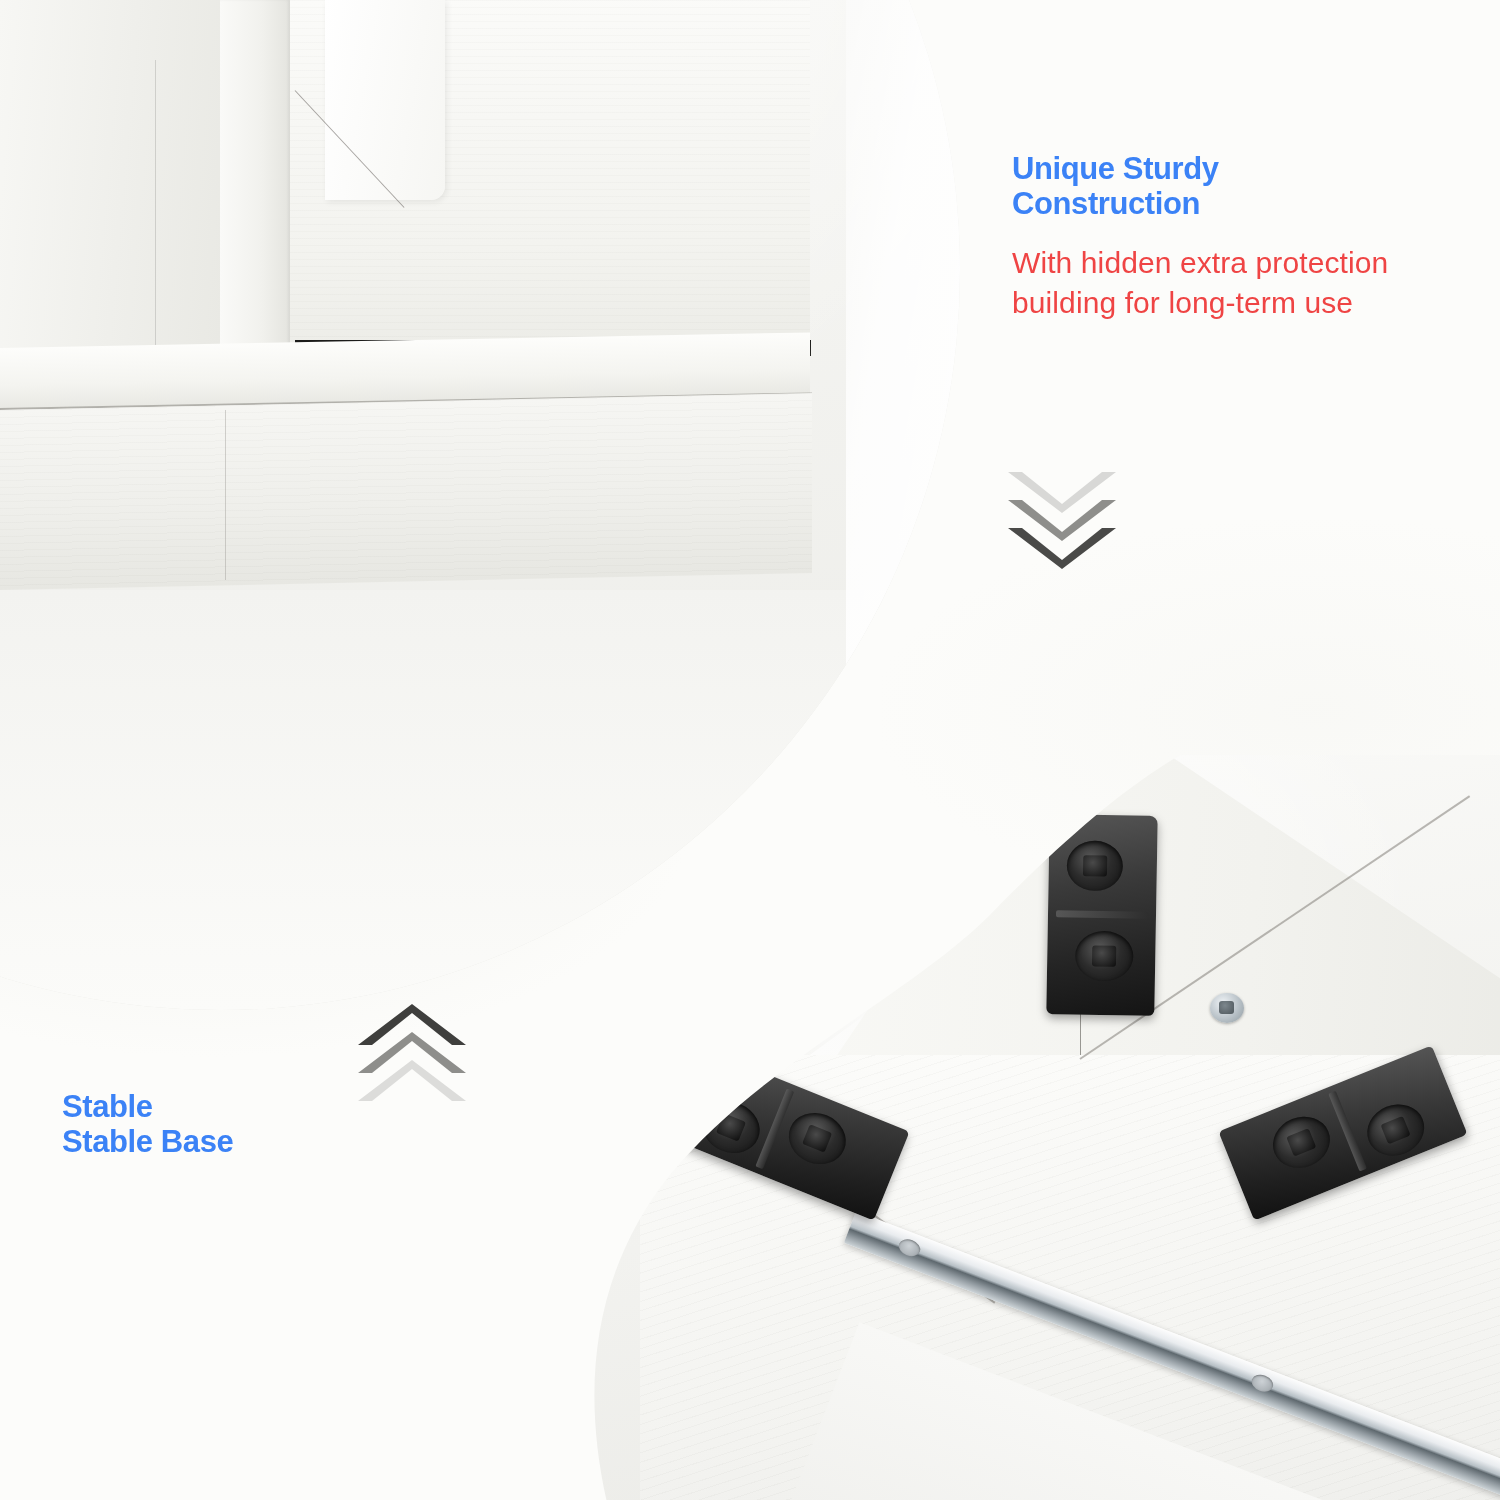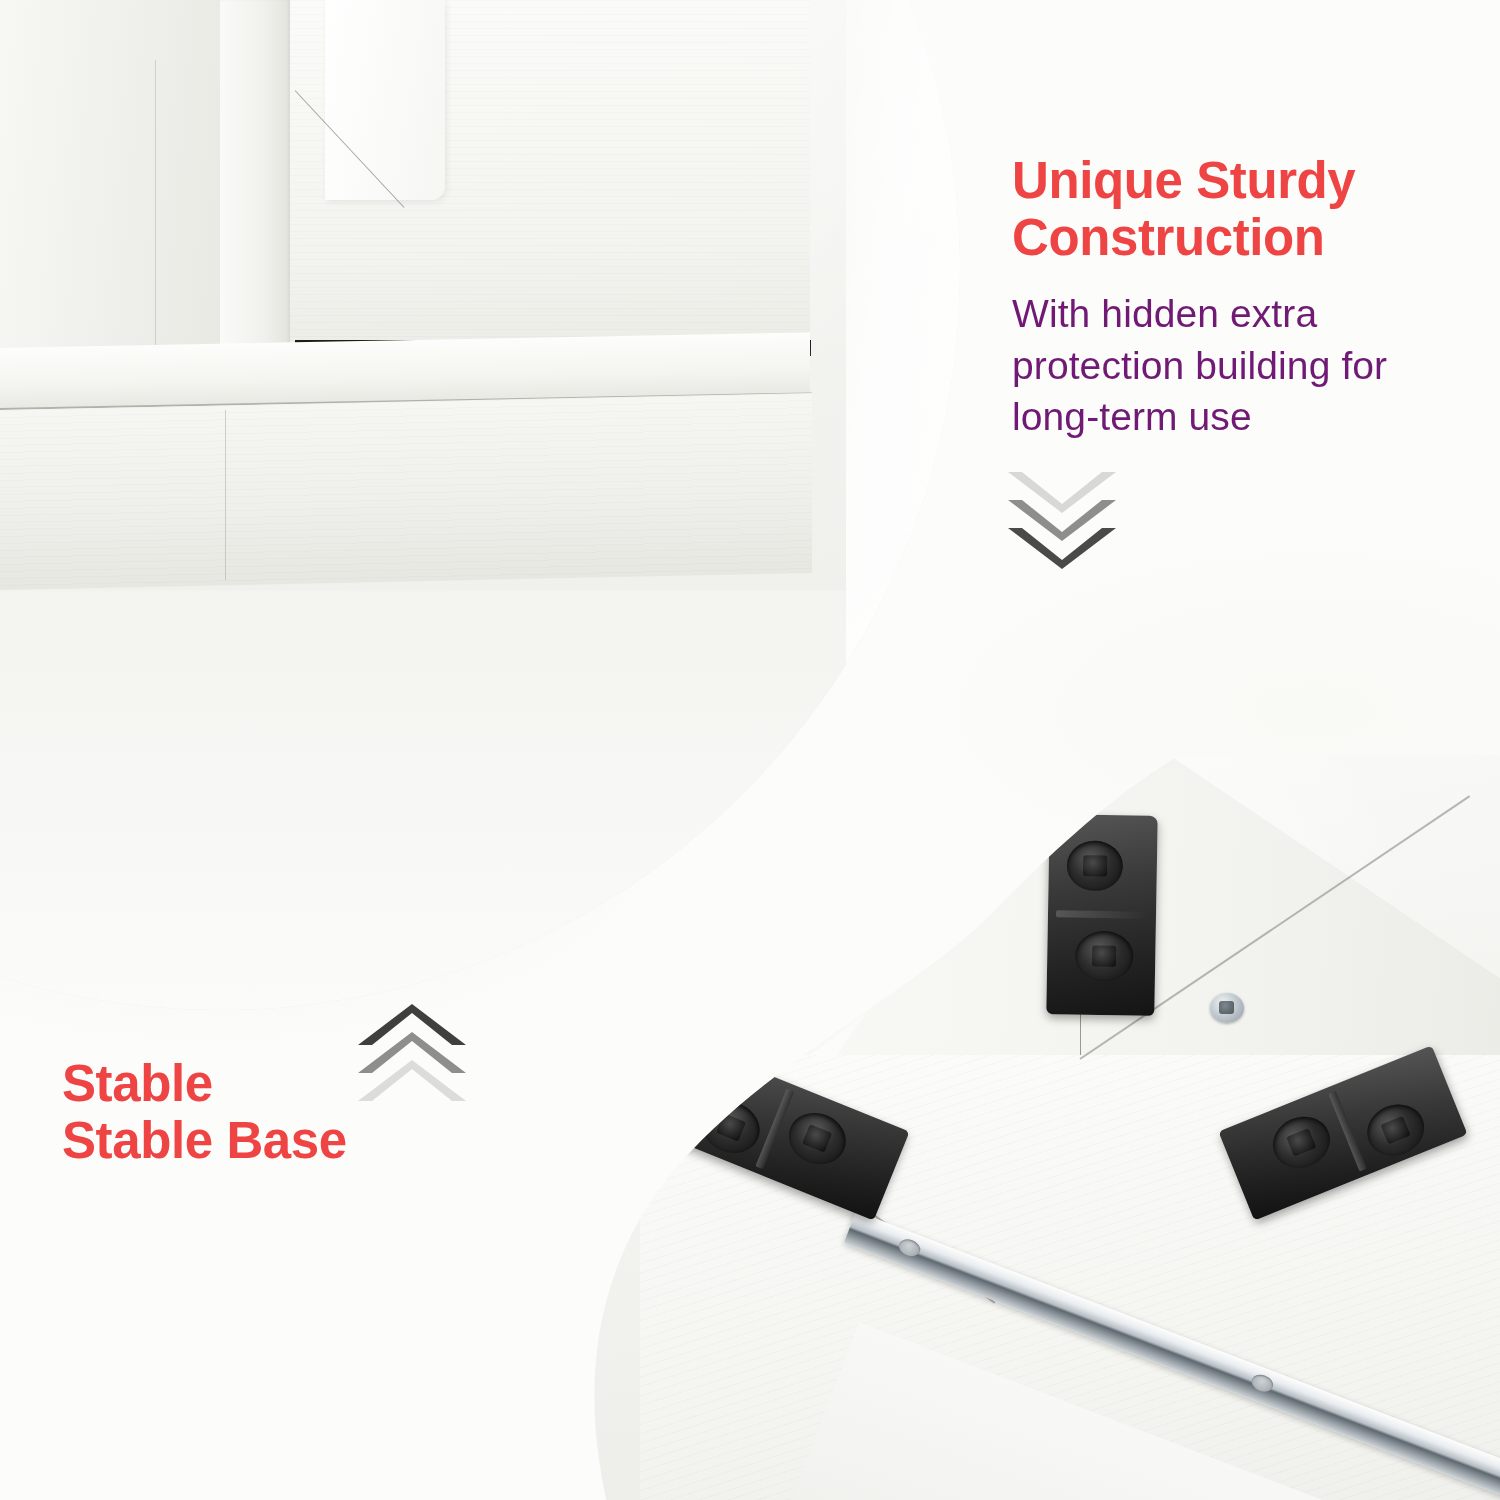--- a/index.html
+++ b/index.html
@@ -281,35 +281,35 @@
     background:linear-gradient(195deg,#555 0%,#383838 38%,#202020 75%,#121212 100%);
   }
   .bracket.right .cup.c1 { left:44px; top:16px; width:58px; height:50px; }
   .bracket.right .cup.c2 { left:136px; top:40px; width:58px; height:50px; }
   .bracket.right .ridge  { left:116px; top:6px; width:8px; height:84px; }
 
   
   .textblock { position:absolute; }
 
   .tb-top-right { left:1012px; top:152px; width:452px; }
-  .tb-bottom-left { left:62px; top:1055px; width:470px; }
+  .tb-bottom-left { left:62px; top:1090px; width:470px; }
 
   .headline {
-    font-size:51px;
+    font-size:31px;
     font-weight:bold;
     line-height:1.12;
-    color:#ef4444;
+    color:#3b82f6;
     letter-spacing:-0.4px;
   }
   .subtext {
     margin-top:22px;
-    font-size:39px;
+    font-size:30px;
     font-weight:400;
     line-height:1.32;
-    color:#701a75;
+    color:#ef4444;
     letter-spacing:0.1px;
   }
 
   
   .chevrons { position:absolute; width:108px; }
   .chevrons.down { left:1008px; top:472px; }
   .chevrons.up   { left:358px;  top:1004px; }
 
   .chev { display:block; width:108px; height:41px; }
   .chevrons.down .chev { margin-bottom:-13px; }

